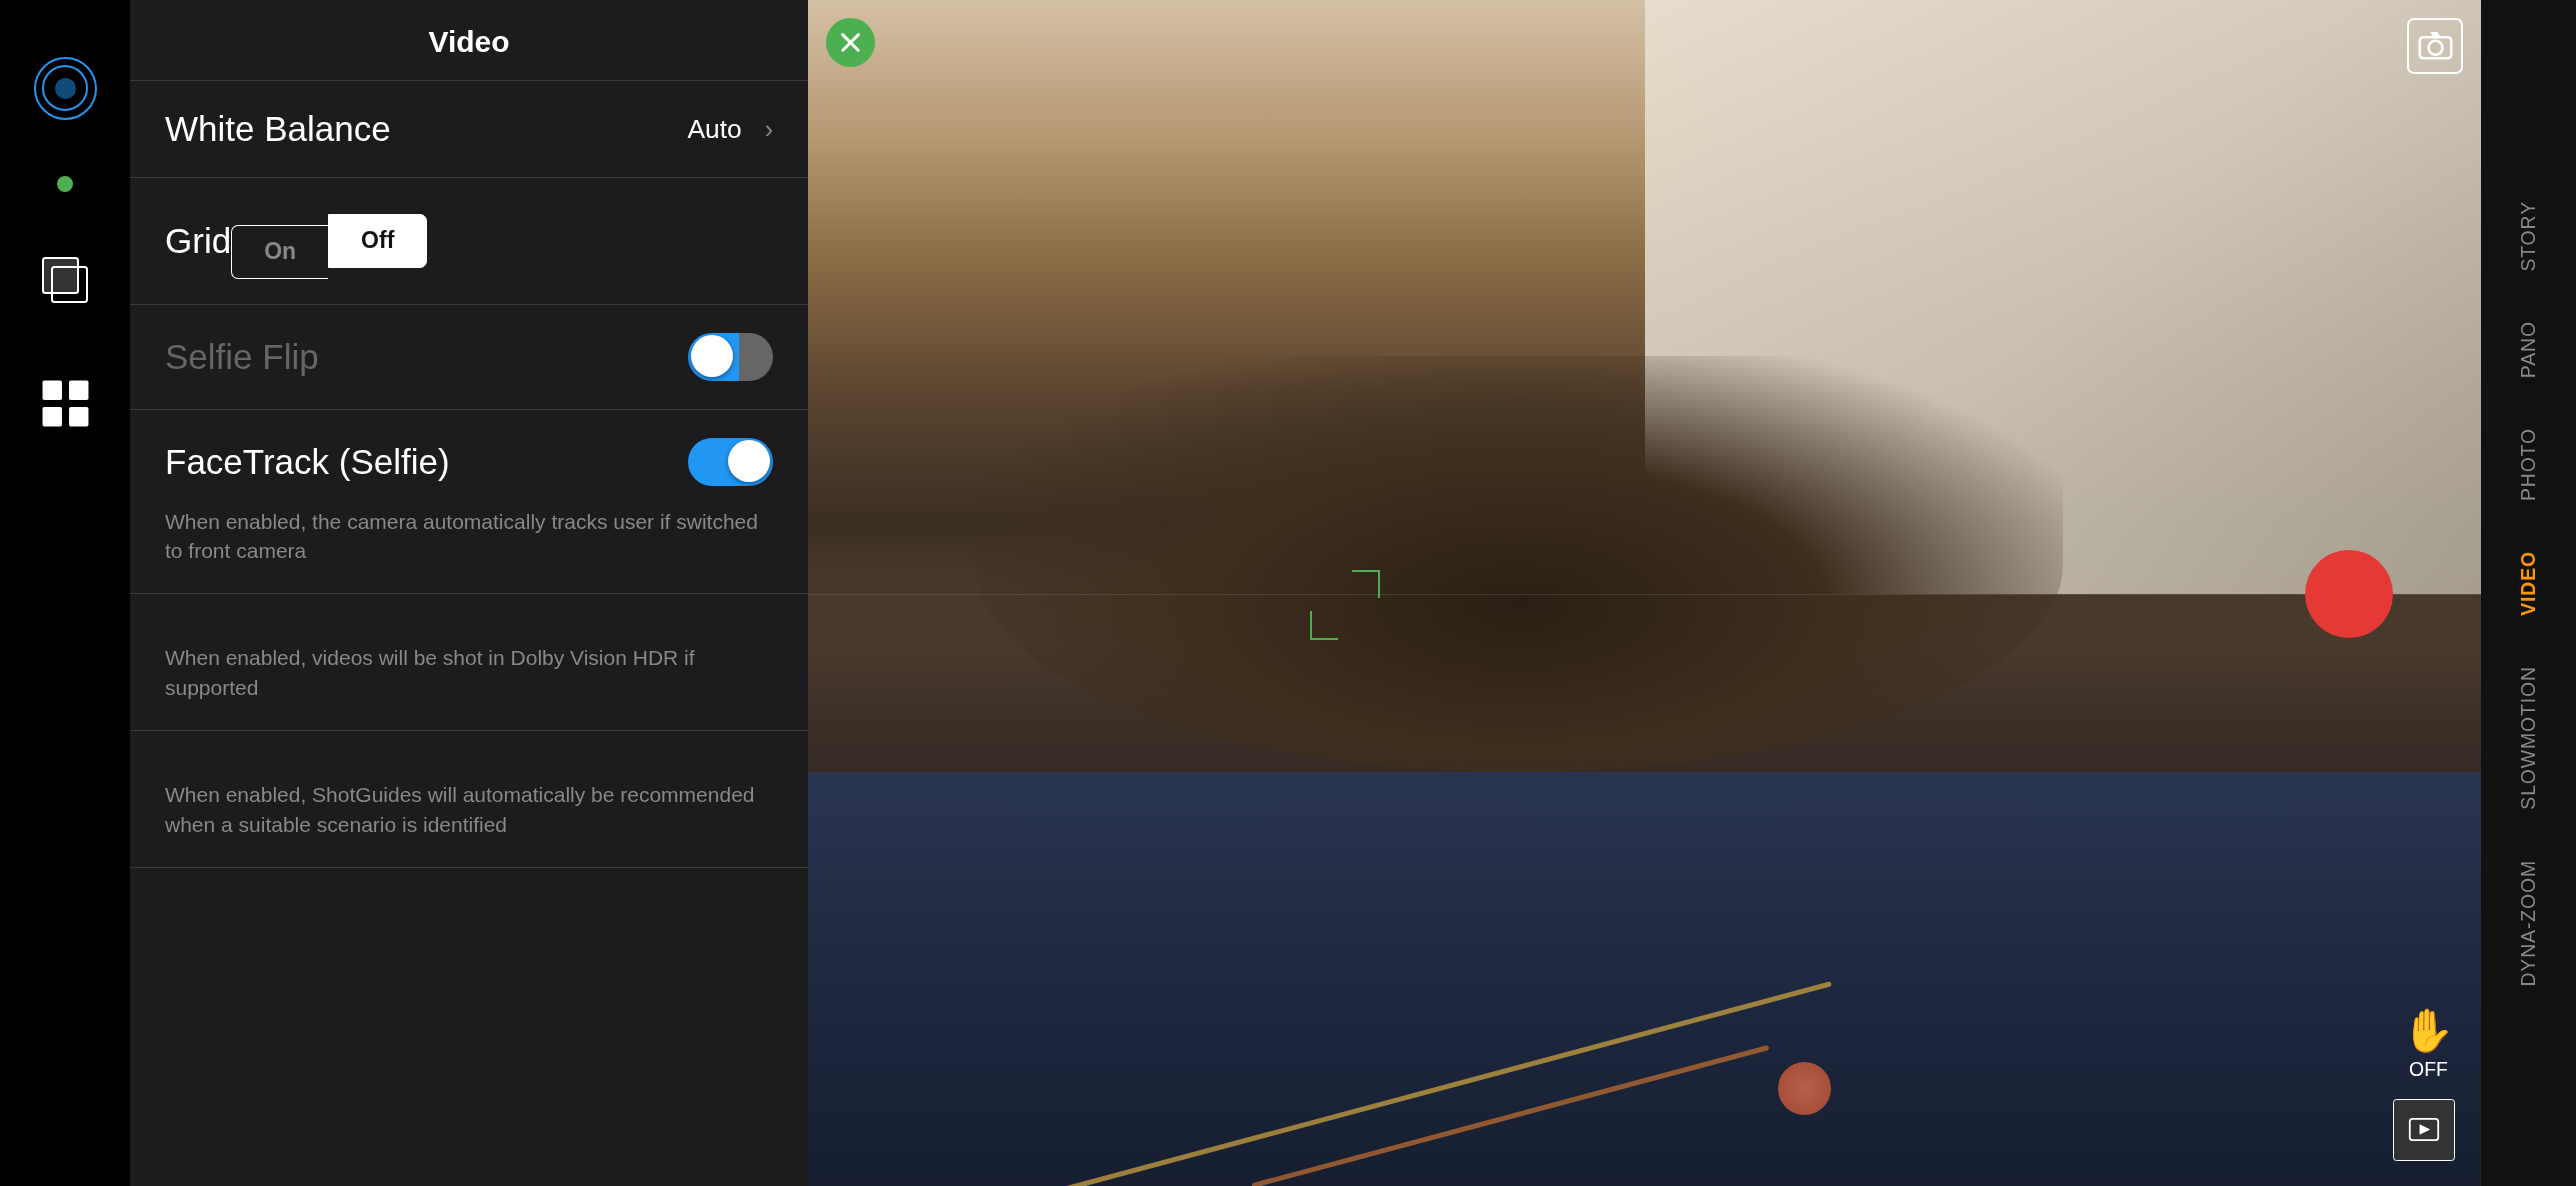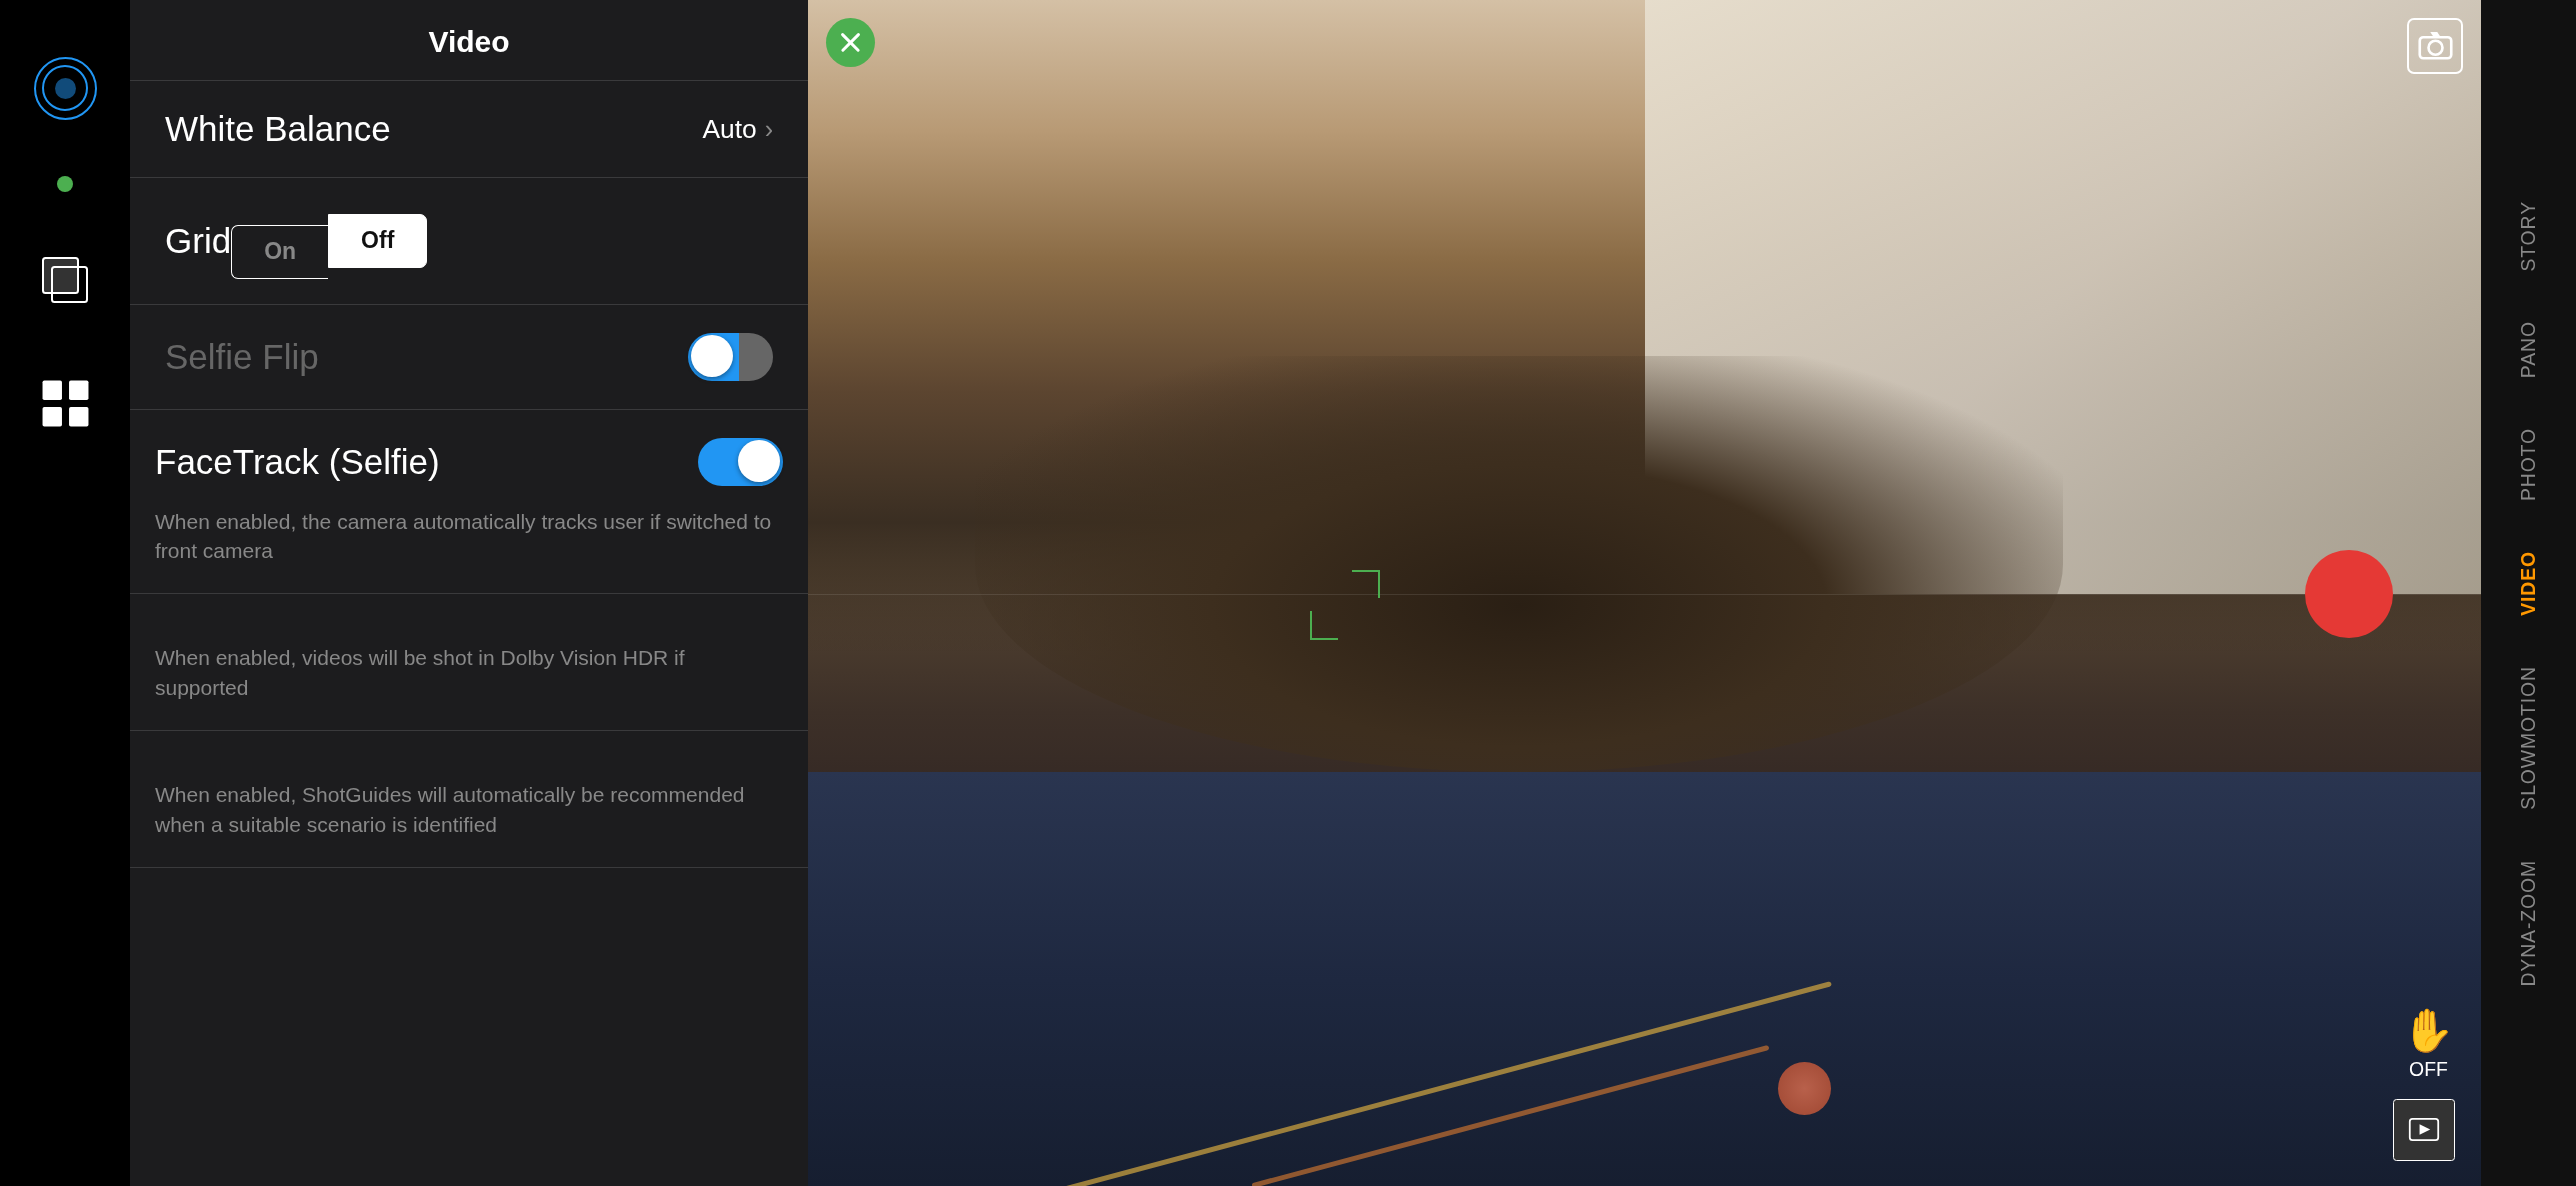--- a/index.html
+++ b/index.html
@@ -137,21 +137,21 @@
       font-weight: 500;
     }
 
     .setting-row-label.dimmed {
       color: #666;
     }
 
     .setting-row-right {
       display: flex;
       align-items: center;
-      gap: 8px;
+      gap: 23px;
     }
 
     .setting-value {
       color: #fff;
       font-size: 26.4px;
     }
 
     .chevron-right {
       color: #888;
       font-size: 25px;
@@ -227,21 +227,21 @@
       right: 2.6px;
     }
 
     .ios-toggle .thumb.half {
       right: 2.6px;
     }
 
     
     .setting-section {
       border-bottom: 0.9px solid #3a3a3c;
-      padding: 28px 25px;
+      padding: 28px 35px;
     }
 
     .setting-section-header {
       display: flex;
       align-items: center;
       justify-content: space-between;
       margin-bottom: 14px;
     }
 
     .setting-description {

